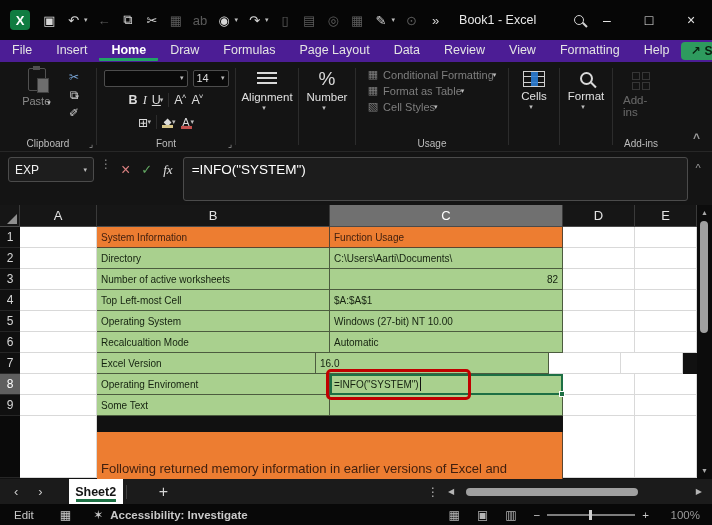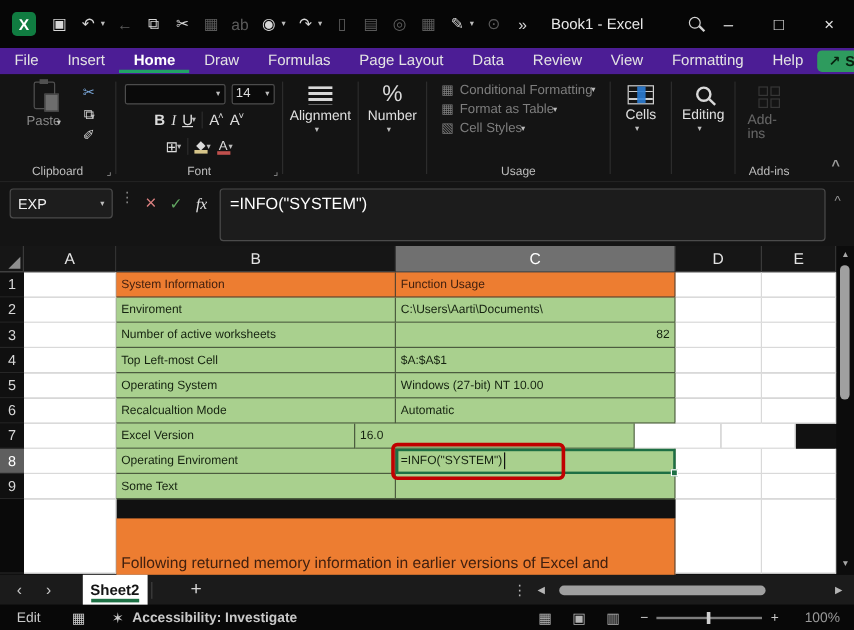--- a/index.html
+++ b/index.html
@@ -312,21 +312,21 @@
         <div class="cellsico"></div>
         <span>Cells</span>
         <span class="chev">▾</span>
       </div>
     </div>
     <div class="gsep"></div>
 
     <div class="rgroup" style="width:52px">
       <div class="bigbtn">
         <div class="magbig"></div>
-        <span>Editing</span>
+        <span>Format</span>
         <span class="chev">▾</span>
       </div>
     </div>
     <div class="gsep"></div>
 
     <div class="rgroup" style="width:56px">
       <div class="bigbtn dis">
         <div class="addico">
             <div></div>
             <div></div>
@@ -379,21 +379,21 @@
           <div class="cell orange" style="width: 233px;">
             <span>Function Usage</span>
           </div>
           <div class="cell" style="width: 72px;"></div>
           <div class="cell" style="width: 62px;"></div>
         </div>
         <div class="grow">
           <div class="rowh" style="width: 20px;">2</div>
           <div class="cell" style="width: 77px;"></div>
           <div class="cell green" style="width: 233px;">
-            <span>Enviroment</span>
+            <span>Directory</span>
           </div>
           <div class="cell green" style="width: 233px;">
             <span>C:\Users\Aarti\Documents\</span>
           </div>
           <div class="cell" style="width: 72px;"></div>
           <div class="cell" style="width: 62px;"></div>
         </div>
         <div class="grow">
           <div class="rowh" style="width: 20px;">3</div>
           <div class="cell" style="width: 77px;"></div>
@@ -438,21 +438,21 @@
           </div>
           <div class="cell green" style="width: 233px;">
             <span>Automatic</span>
           </div>
           <div class="cell" style="width: 72px;"></div>
           <div class="cell" style="width: 62px;"></div>
         </div>
         <div class="grow">
           <div class="rowh" style="width: 20px;">7</div>
           <div class="cell" style="width: 77px;"></div>
-          <div class="cell green" style="width: 199px;">
+          <div class="cell green" style="width: 219px;">
             <span>Excel Version</span>
           </div>
           <div class="cell green" style="width: 233px;">
             <span>16.0</span>
           </div>
           <div class="cell" style="width: 72px;"></div>
           <div class="cell" style="width: 62px;"></div>
         </div>
         <div class="grow">
           <div class="rowh sel" style="width: 20px;">8</div>

